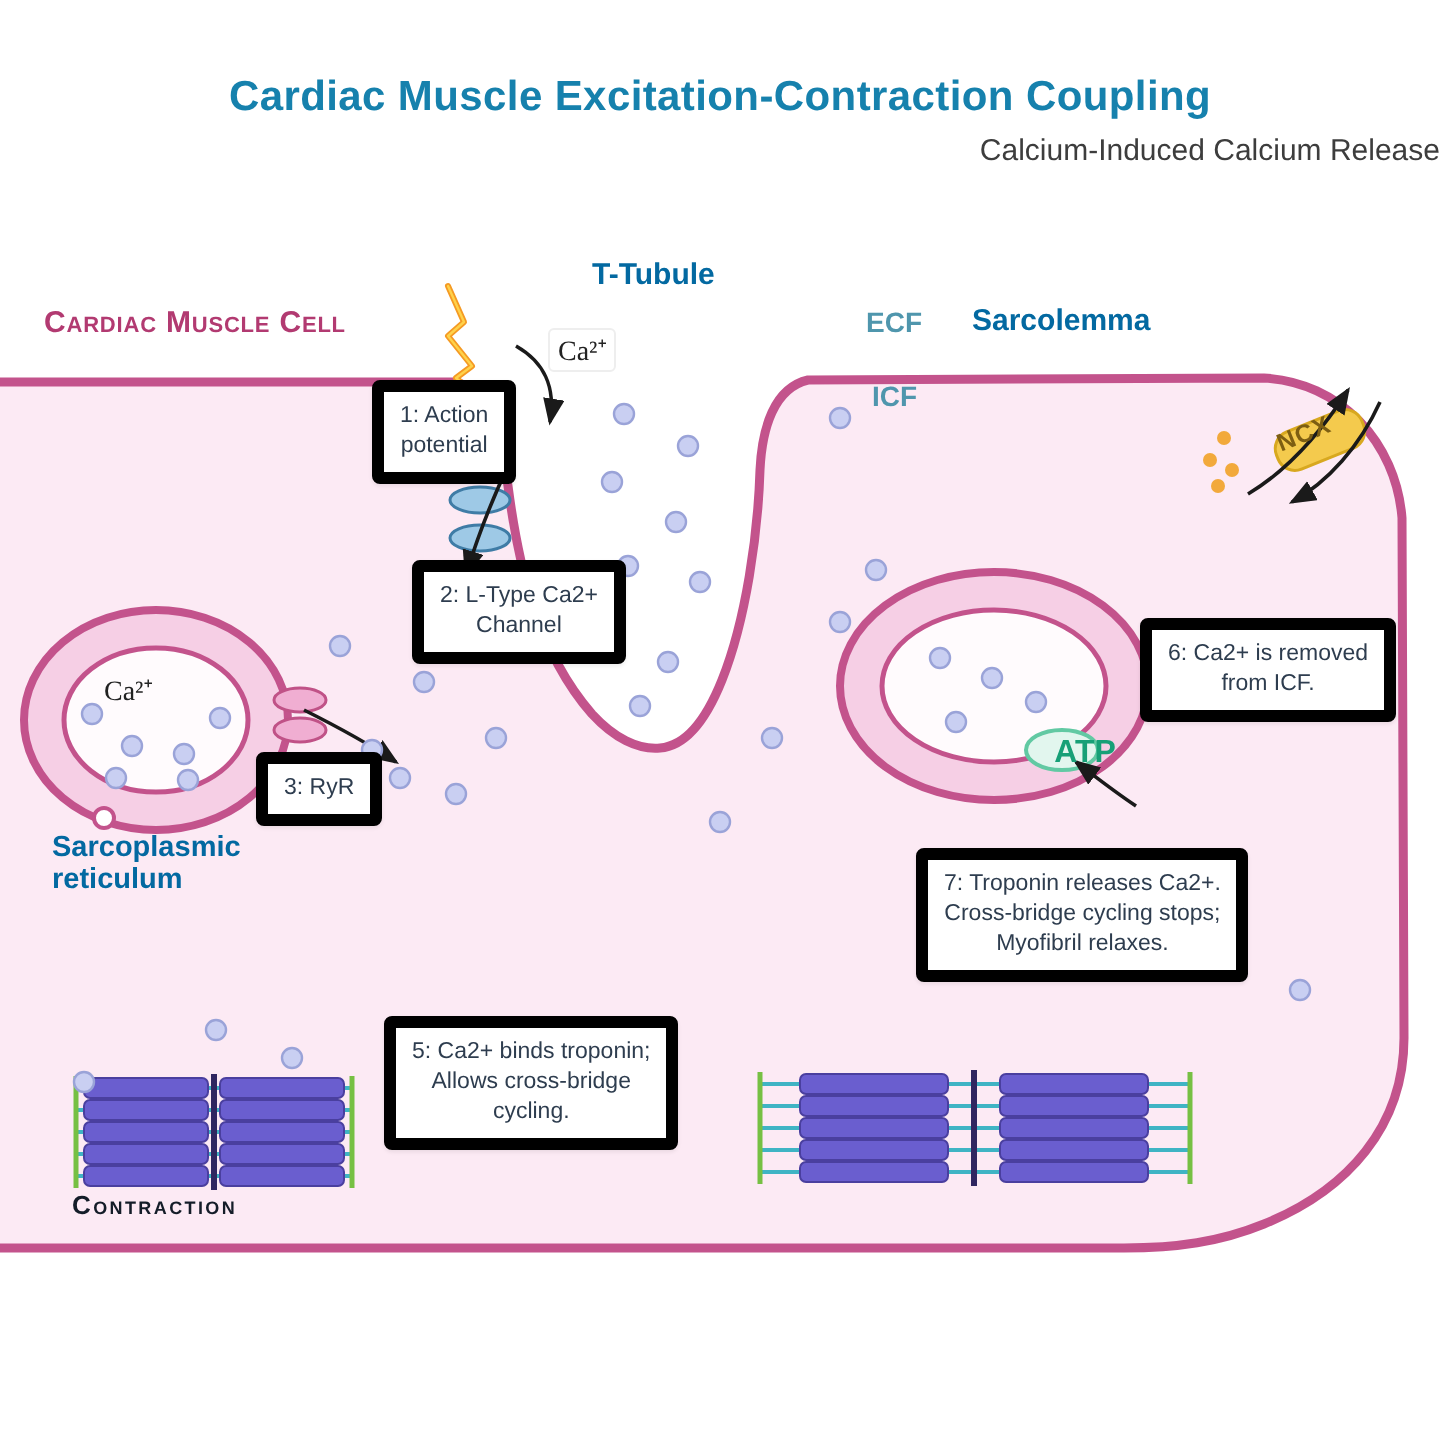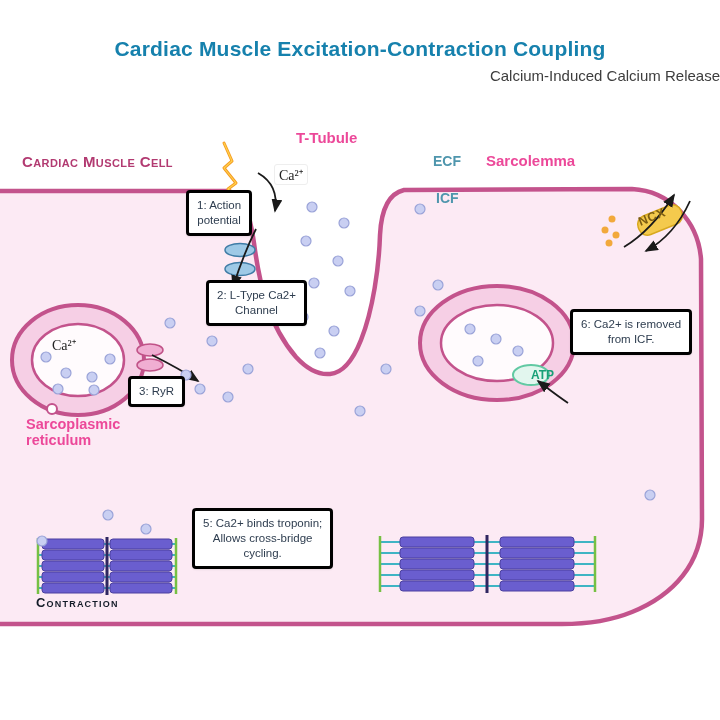--- a/index.html
+++ b/index.html
@@ -11,37 +11,37 @@
   #stage svg{position:absolute;left:0;top:0;}
   .abs{position:absolute;}
   .title{
     left:0;right:0;top:14px;text-align:center;
     font-size:21px;font-weight:bold;color:#1681ad;letter-spacing:.2px;
   }
   .subtitle{
     left:0;right:0;top:44px;text-align:right;
     font-size:15px;color:#3d3d3d;
   }
-  .lbl-magenta{color:#ec4899;font-weight:bold;}
+  .lbl-magenta{color:#0369a1;font-weight:bold;}
   .lbl-teal{color:#4f96ad;font-weight:600;font-size:14px;}
   .smallcaps{font-variant:small-caps;}
   .cell-label{left:22px;top:130px;font-size:15px;color:#b23a71;letter-spacing:.4px;}
   .ttubule-label{left:296px;top:106px;font-size:15px;}
   .ecf-label{left:433px;top:130px;}
   .icf-label{left:436px;top:167px;}
   .sarcolemma-label{left:486px;top:129px;font-size:15px;}
   .sr-label{left:26px;top:393px;font-size:14.5px;white-space:pre-line;line-height:1.12;}
   .ca-text{font-family:"Liberation Serif", serif;font-size:14px;color:#222;}
   .ca-top{left:274px;top:141px;background:#fff;padding:0 4px;border-radius:3px;border:1px solid #eee;}
   .ca-sr{left:52px;top:312px;}
   .ncx{left:638px;top:187px;font-size:12.5px;font-weight:bold;color:#7d5e12;
        transform:rotate(-22deg);transform-origin:center;letter-spacing:.5px;}
-  .atp{left:515px;top:345px;width:55px;text-align:center;font-size:12px;font-weight:bold;color:#17a077;}
+  .atp{left:515px;top:345px;width:55px;text-align:center;font-size:16px;font-weight:bold;color:#17a077;}
   .stepbox{
-    background:#ffffff;border:3px solid #000000;border-radius:4px;
+    background:#ffffff;border:6px solid #000000;border-radius:4px;
     padding:5px 8px;font-size:11.5px;line-height:1.3;color:#2e3d4f;
     text-align:center;white-space:pre-line;box-shadow:0 1px 2px rgba(0,0,0,.08);
   }
   .step1{left:186px;top:167px;}
   .step2{left:206px;top:257px;}
   .step3{left:128px;top:353px;}
   .step4{left:214px;top:411px;}
   .step5{left:192px;top:485px;}
   .step6{left:570px;top:286px;}
   .step7{left:458px;top:401px;}
@@ -212,14 +212,17 @@
   <div class="abs stepbox step1">1: Action
 potential</div>
   <div class="abs stepbox step2">2: L-Type Ca2+
 Channel</div>
   <div class="abs stepbox step3">3: RyR</div>
   <div class="abs stepbox step5">5: Ca2+ binds troponin;
 Allows cross-bridge
 cycling.</div>
   <div class="abs stepbox step6">6: Ca2+ is removed
 from ICF.</div>
+  <div class="abs stepbox step7">7: Troponin releases Ca2+.
+Cross-bridge cycling stops;
+Myofibril relaxes.</div>
 
 </div>
 
 </body></html>

